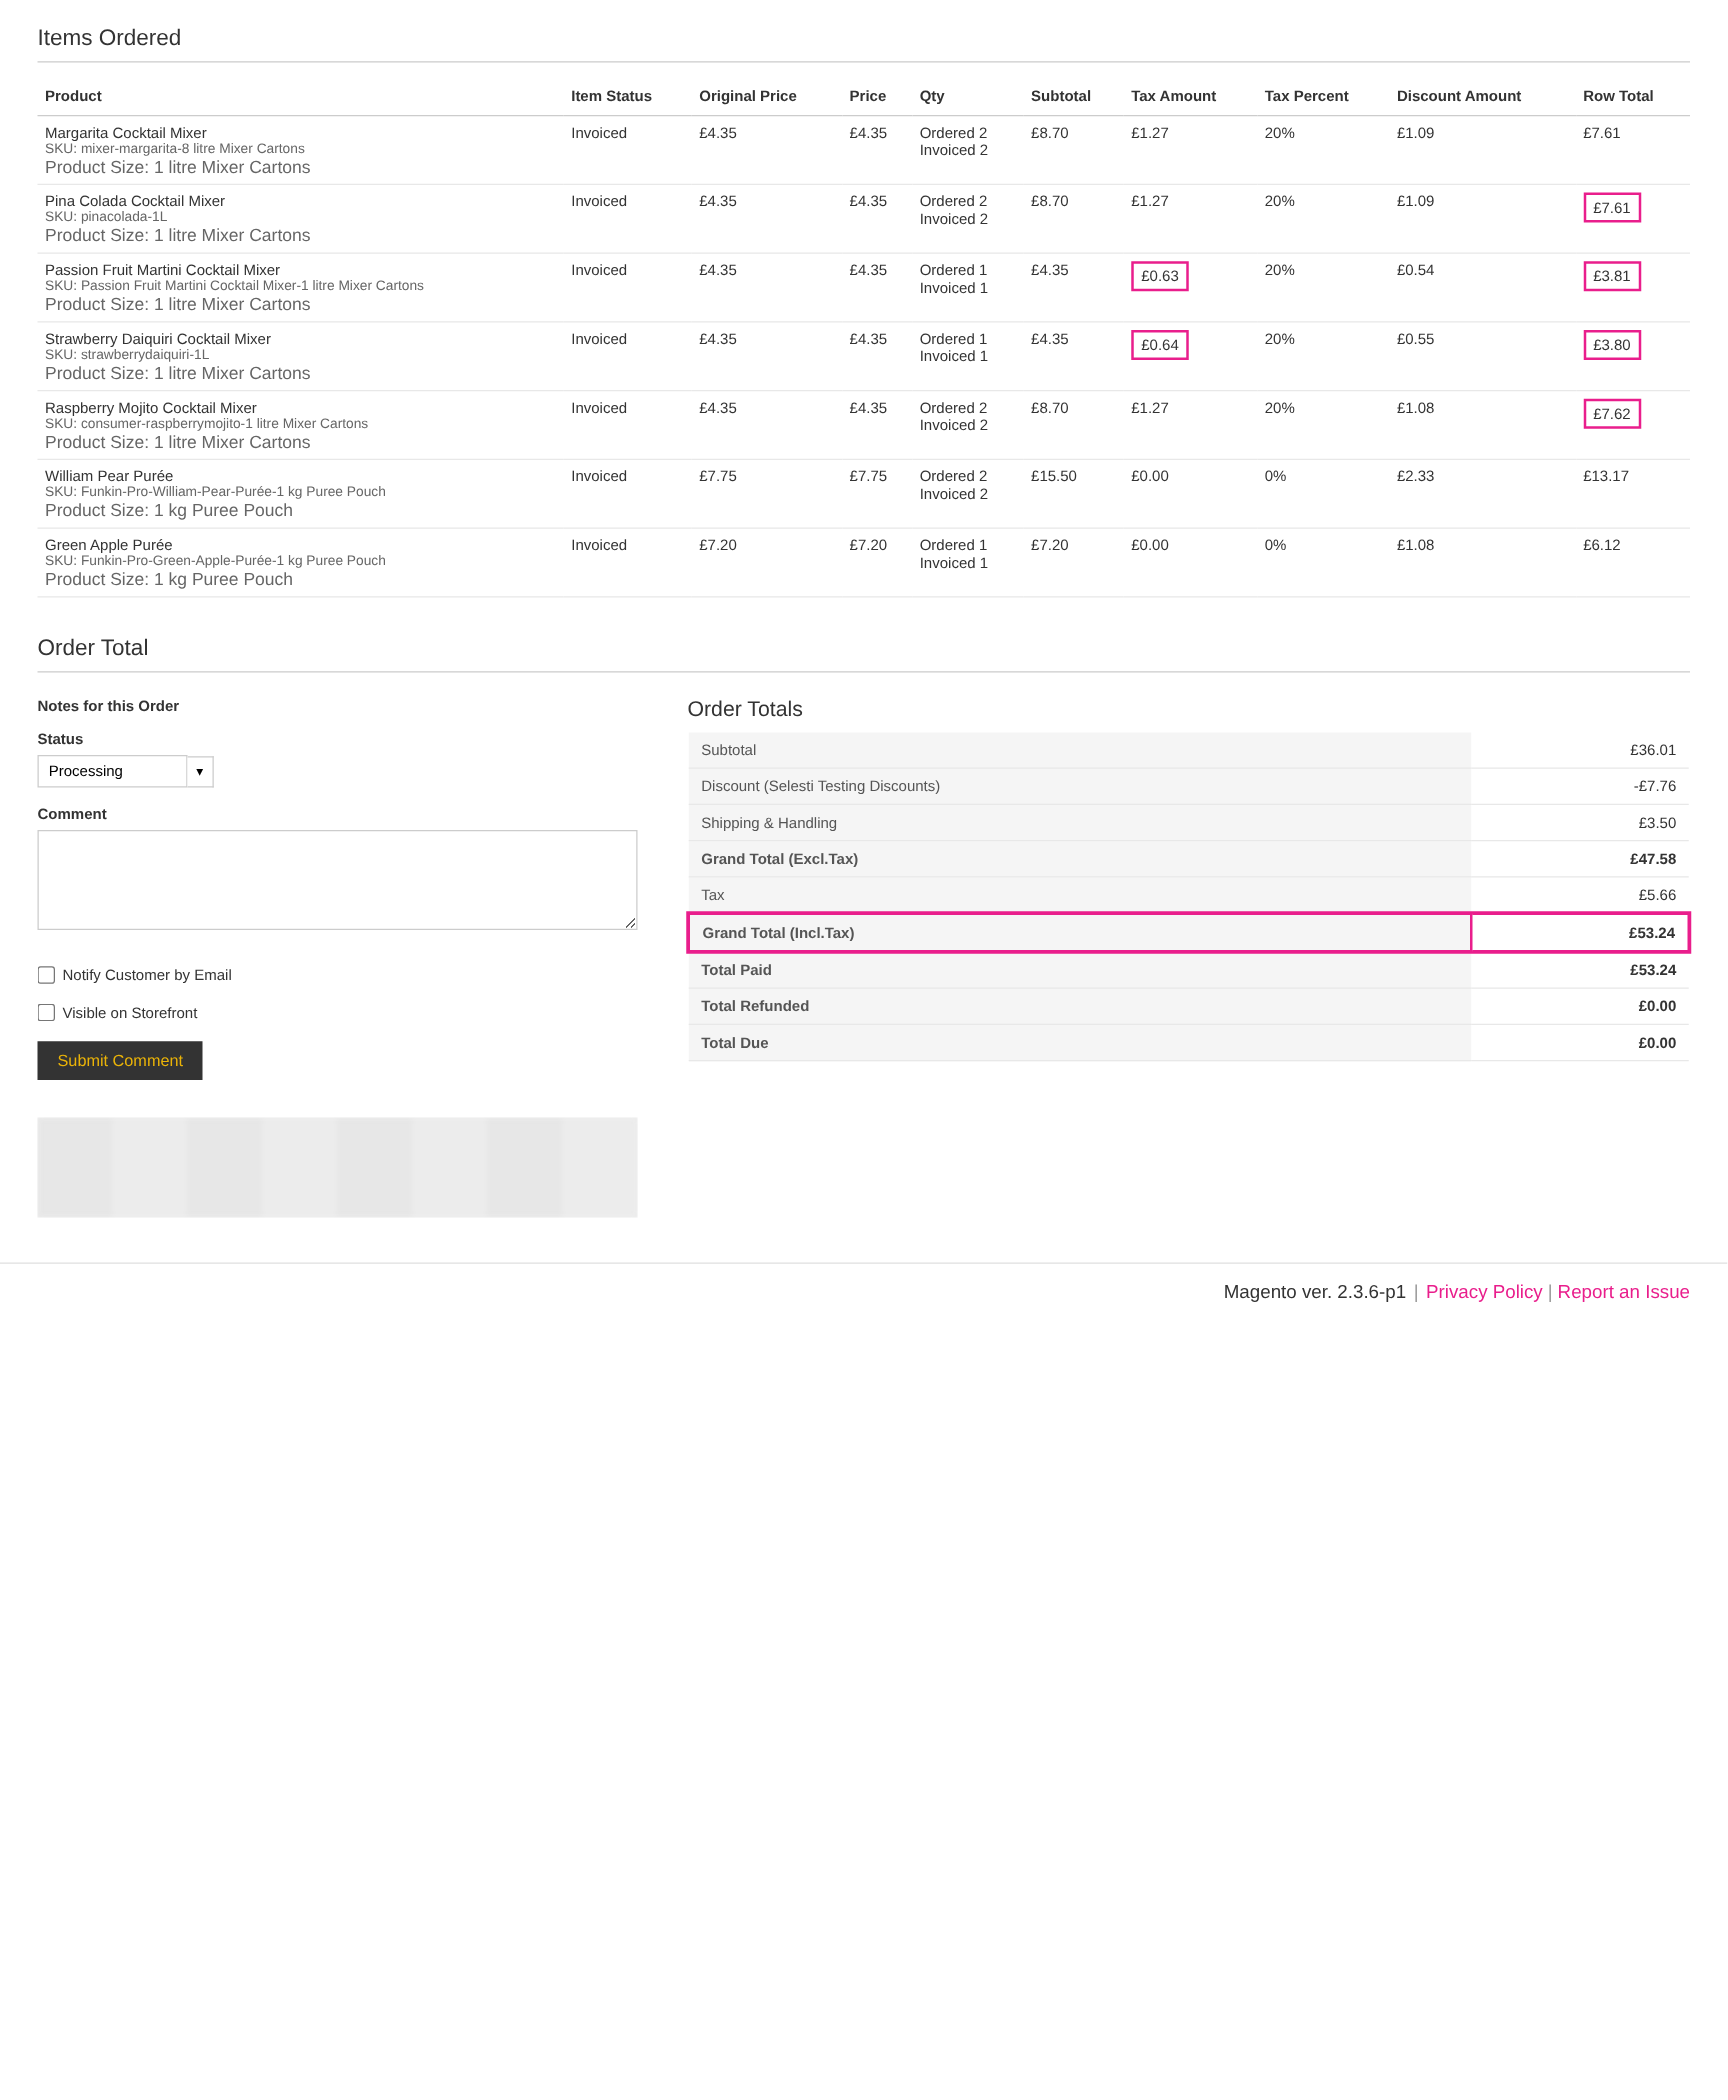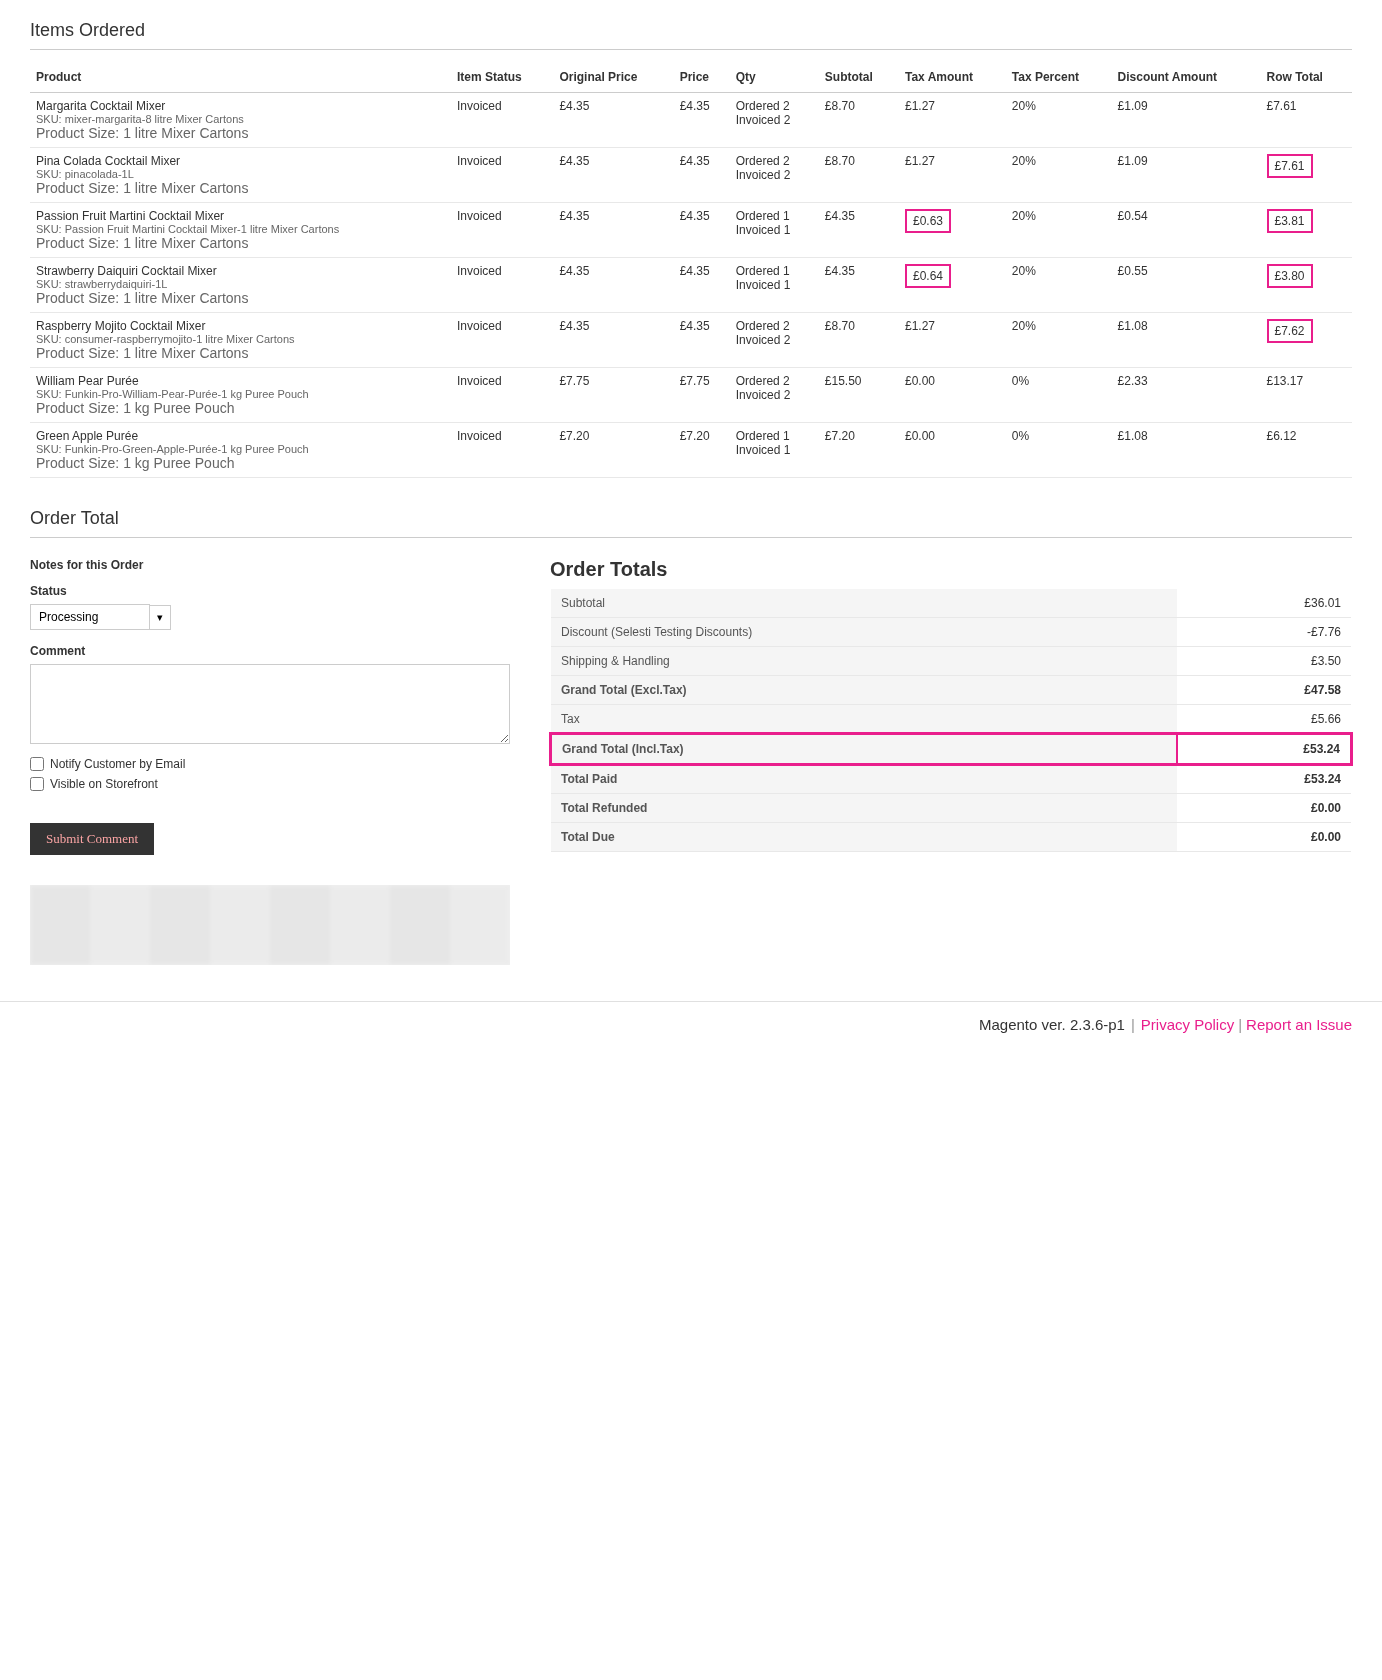--- a/index.html
+++ b/index.html
@@ -19,33 +19,33 @@
     .highlighted-cell { border: 2px solid #e91e8c; padding: 3px 6px; display: inline-block; }
 
     
     .order-total-section { margin-top: 20px; }
     .order-total-wrapper { display: flex; gap: 40px; margin-top: 20px; }
 
     .notes-section { flex: 0 0 480px; }
     .totals-section { flex: 1; }
 
     .notes-title { font-size: 12px; font-weight: bold; margin-bottom: 12px; }
-    .totals-title-inner { font-size: 20px; font-weight: bold; margin-bottom: 8px; }
+    .totals-title-inner { font-size: 17px; font-weight: normal; margin-bottom: 8px; }
 
     .form-label { font-size: 12px; font-weight: bold; margin-bottom: 6px; display: block; }
     .status-select-wrapper { display: flex; align-items: center; margin-bottom: 14px; }
     .status-select { border: 1px solid #ccc; padding: 5px 8px; font-size: 12px; background: #fff; min-width: 120px; appearance: none; -webkit-appearance: none; }
     .status-dropdown-btn { border: 1px solid #ccc; border-left: none; padding: 5px 7px; background: #fff; cursor: pointer; font-size: 11px; }
 
     textarea { width: 100%; height: 80px; border: 1px solid #ccc; padding: 6px; font-size: 12px; resize: vertical; margin-bottom: 10px; }
 
-    .checkbox-row { display: flex; align-items: center; gap: 6px; margin-bottom: 6px; font-size: 12px; }
+    .checkbox-row { display: flex; align-items: center; gap: 6px; margin-bottom: 6px; font-size: 12px; margin-top: 16px; }
     .checkbox-row input[type="checkbox"] { width: 14px; height: 14px; }
 
-    .submit-btn { background: #333; color: #fca5a5; border: none; padding: 8px 16px; font-size: 13px; cursor: pointer; margin-top: 26px; font-family: Liberation Serif, serif; }
+    .submit-btn { background: #333; color: #eab308; border: none; padding: 8px 16px; font-size: 13px; cursor: pointer; margin-top: 10px; }
 
     
     .totals-table { width: 100%; border-collapse: collapse; }
     .totals-table tr td { padding: 7px 10px; font-size: 12px; border-bottom: 1px solid #e8e8e8; }
     .totals-table tr td:last-child { text-align: right; }
     .totals-table .label-col { background: #f5f5f5; color: #555; }
 
     
     .footer-blur { margin-top: 30px; height: 80px; background: #f0f0f0; position: relative; overflow: hidden; }
     .footer-blur::after { content: ''; position: absolute; top: 0; left: 0; right: 0; bottom: 0; background: repeating-linear-gradient(90deg, #ddd 0px, #ddd 60px, #e8e8e8 60px, #e8e8e8 120px); opacity: 0.5; filter: blur(2px); }

